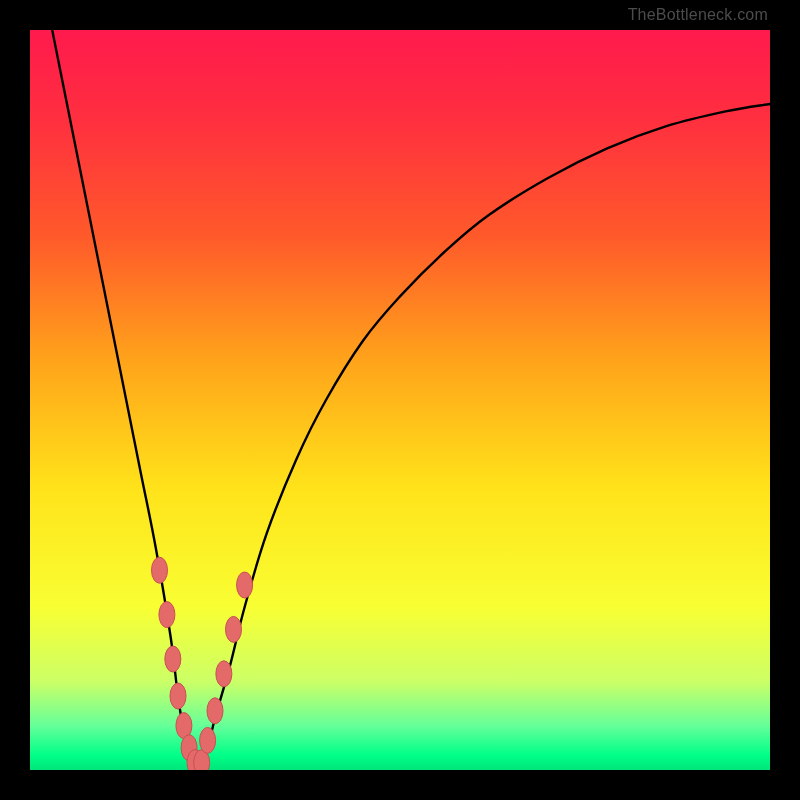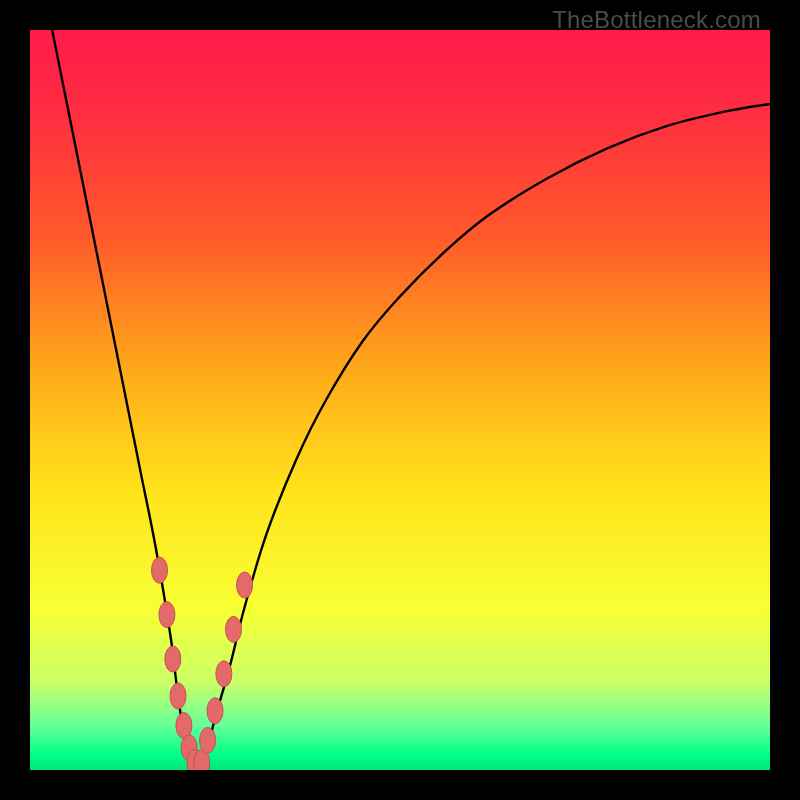--- a/index.html
+++ b/index.html
@@ -22,23 +22,23 @@
   .plot-area {
     position: absolute;
     left: 0;
     top: 0;
     width: 740px;
     height: 740px;
   }
   .watermark {
     position: absolute;
     top: 6px;
-    right: 39px;
+    right: 32px;
     color: #4d4c4c;
-    font-size: 24px;
+    font-size: 16px;
     font-weight: 500;
     letter-spacing: 0.2px;
     font-family: Arial, Helvetica, sans-serif;
   }
   svg { display: block; }
 </style>
 </head>
 <body>
 
 <div class="watermark">TheBottleneck.com</div>

